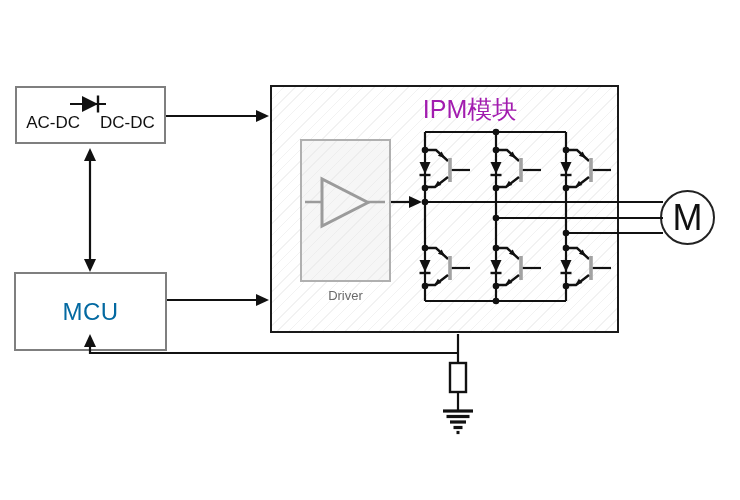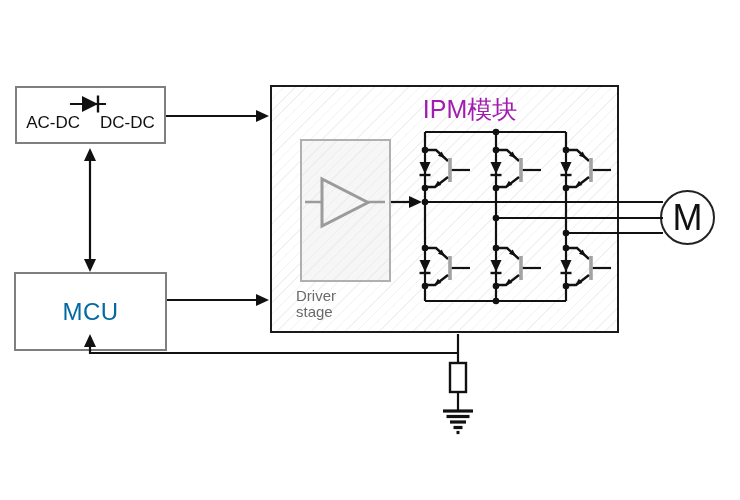--- a/index.html
+++ b/index.html
@@ -28,22 +28,22 @@
     position:absolute;left:350px;top:93px;width:240px;text-align:center;
     font-size:25px;color:#a21caf;
   }
   .driver-block{
     left:300px;top:139px;width:91px;height:143px;border:2px solid #b0b0b0;
     background:
       repeating-linear-gradient(135deg, rgba(0,0,0,0.035) 0 1px, transparent 1px 8px),
       #f6f6f6;
   }
   .driver-label{
-    position:absolute;left:296px;top:288px;width:99px;text-align:left;
-    font-size:15px;line-height:16px;color:#6a6a6a;
+    position:absolute;left:296px;top:288px;width:99px;text-align:center;
+    font-size:13px;line-height:16px;color:#6a6a6a;
   }
   .motor{
     left:660px;top:190px;width:55px;height:55px;border:2px solid #222;
     border-radius:50%;display:flex;align-items:center;justify-content:center;
     font-size:36px;color:#111;background:#fff;
   }
   svg.overlay{position:absolute;left:0;top:0;pointer-events:none;}
   .wire{stroke:#111;stroke-width:2.2;fill:none;}
   .wire-thick{stroke:#111;stroke-width:2.4;fill:none;}
   .arrowhead{fill:#111;stroke:none;}
@@ -68,21 +68,20 @@
     <span>MCU</span>
   </div>
 
   <div class="block motor">
     <span>M</span>
   </div>
 
   <div class="ipm-title">IPM模块</div>
   <div class="driver-label">
     <div>Driver</div>
-    <div>stage</div>
   </div>
 
   <svg class="overlay" width="740" height="500" viewBox="0 0 740 500">
     <defs>
       <g id="igbt">
         <path class="wire" d="M0,0 V38"></path>
         <polygon class="arrowhead" points="-5.5,12 5.5,12 0,24"></polygon>
         <path class="wire-thick" d="M-5.5,25 H5.5"></path>
         <path class="wire-thick" d="M0,0 H11 L23,11"></path>
         <polygon class="arrowhead" points="20,8.3 12.9,5.7 16.7,1.5"></polygon>

